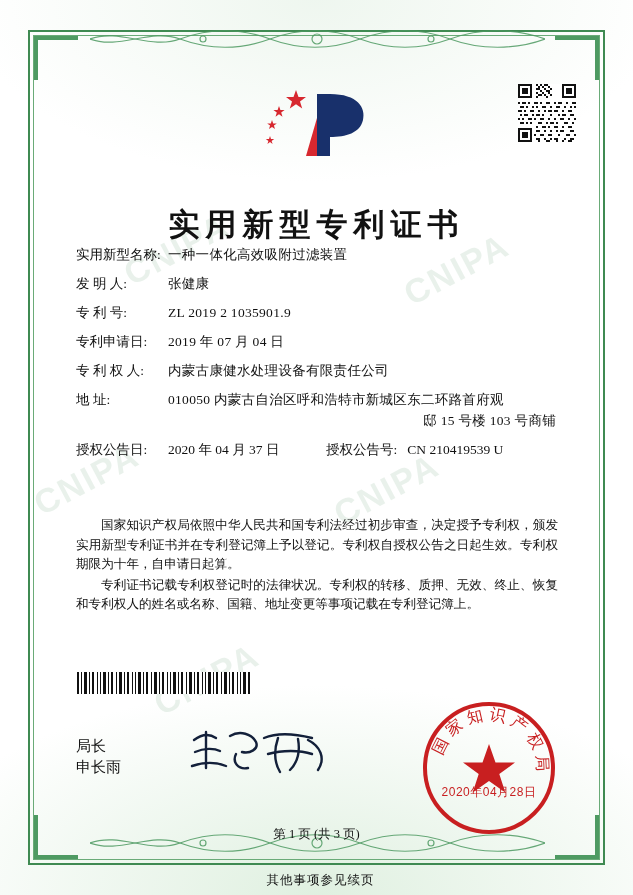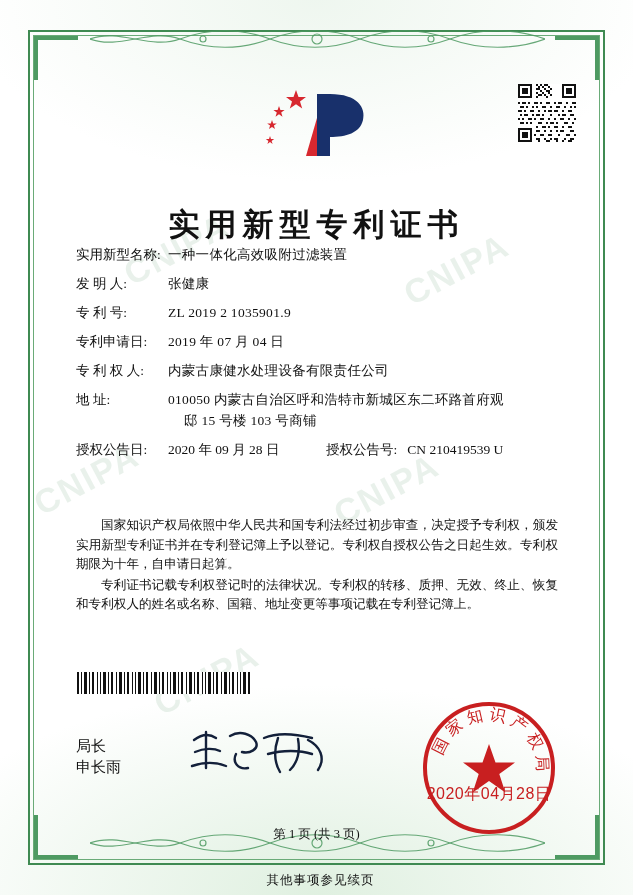--- a/index.html
+++ b/index.html
@@ -150,20 +150,21 @@
     justify-content: space-between;
   }
   .field-value {
     flex: 1;
     letter-spacing: .3px;
   }
   .field-value .line2 {
     display: block;
     margin-top: 7px;
     margin-left: 16px;
+    text-align: right;
   }
   .two-col {
     display: flex;
     width: 480px;
     margin-bottom: 15.5px;
     font-size: 13.5px;
   }
   .two-col .cell {
     display: flex;
   }
@@ -213,21 +214,21 @@
   .seal {
     position: absolute;
     right: 76px; top: 700px;
     width: 136px; height: 136px;
   }
   .seal-date {
     position: absolute;
     right: 80px; top: 784px;
     width: 128px;
     text-align: center;
-    font-size: 16px;
+    font-size: 12px;
     color: #c81f20;
     letter-spacing: .5px;
     font-family: "Liberation Sans", sans-serif;
   }
 
   
   .page-no {
     position: absolute;
     left: 0; right: 0; top: 826px;
     text-align: center;
@@ -458,21 +459,21 @@
       <div class="field-label spread">地 址:</div>
       <div class="field-value">
         <span>010050 内蒙古自治区呼和浩特市新城区东二环路首府观</span>
         <span class="line2">邸 15 号楼 103 号商铺</span>
       </div>
     </div>
 
     <div class="two-col">
       <div class="cell left">
         <div class="lbl">授权公告日:</div>
-        <div class="val">2020 年 09 月 28 日</div>
+        <div class="val">2020 年 04 月 37 日</div>
       </div>
       <div class="cell right">
         <div class="lbl">授权公告号:</div>
         <div class="val">CN 210419539 U</div>
       </div>
     </div>
 
   </div>
 
   <div class="body-text">

